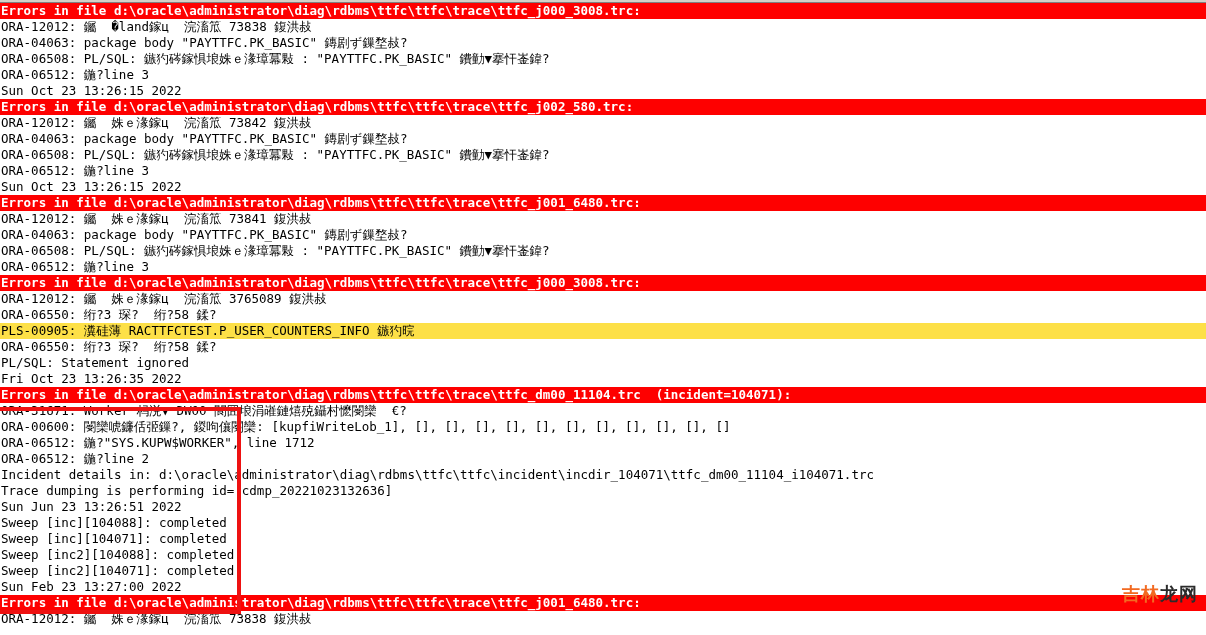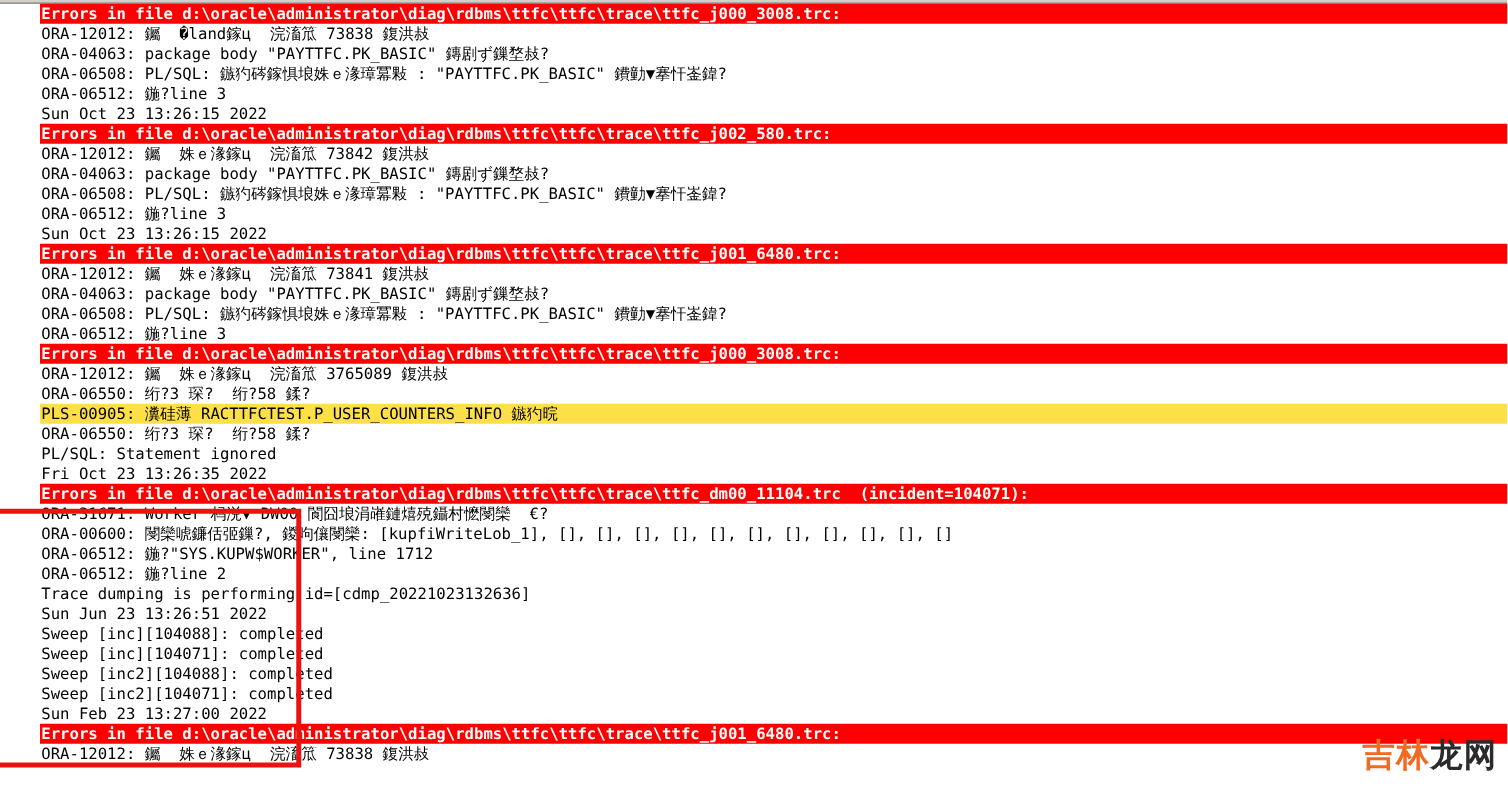--- a/index.html
+++ b/index.html
@@ -45,21 +45,20 @@
     height: 16px;
     line-height: 16px;
     font-size: 12.5px;
     font-family: "DejaVu Sans Mono", "Liberation Mono", monospace;
     white-space: pre;
     color: #000000;
     letter-spacing: 0px;
     padding-left: 1px;
     box-sizing: border-box;
     overflow: hidden;
-    margin-left: 32px;
   }
 
   .line.error-head {
     background: #fe0000;
     color: #ffffff;
     font-weight: bold;
   }
 
   .line.selected {
     background: #fde047;
@@ -72,23 +71,23 @@
     border: 4px solid #ee1111;
     box-sizing: border-box;
     pointer-events: none;
     background: transparent;
   }
 
   
   .watermark {
     position: absolute;
     right: 8px;
-    bottom: 17px;
+    bottom: 32px;
     font-family: "DejaVu Sans", "Liberation Sans", sans-serif;
-    font-size: 26px;
+    font-size: 18px;
     font-weight: bold;
     letter-spacing: 1px;
     white-space: nowrap;
     line-height: 1;
   }
   .watermark .wm-a { color: #f26a21; }
   .watermark .wm-b { color: #2b2b2b; }
 </style>
 </head>
 <body>
@@ -120,20 +119,21 @@
       <div class="line">ORA-06550: 绗?3 琛?  绗?58 鍒?</div>
       <div class="line selected">PLS-00905: 瀵硅薄 RACTTFCTEST.P_USER_COUNTERS_INFO 鏃犳晥</div>
       <div class="line">ORA-06550: 绗?3 琛?  绗?58 鍒?</div>
       <div class="line">PL/SQL: Statement ignored</div>
       <div class="line">Fri Oct 23 13:26:35 2022</div>
       <div class="line error-head">Errors in file d:\oracle\administrator\diag\rdbms\ttfc\ttfc\trace\ttfc_dm00_11104.trc  (incident=104071):</div>
       <div class="line">ORA-31671: Worker 杩涚▼ DW00 閬囧埌涓嶉鏈熺殑鑷村懡閿欒  €?</div>
       <div class="line">ORA-00600: 閿欒唬鐮佸弬鏁?, 鍐呴儴閿欒: [kupfiWriteLob_1], [], [], [], [], [], [], [], [], [], [], []</div>
       <div class="line">ORA-06512: 鍦?"SYS.KUPW$WORKER", line 1712</div>
       <div class="line">ORA-06512: 鍦?line 2</div>
+      <div class="line">Incident details in: d:\oracle\administrator\diag\rdbms\ttfc\ttfc\incident\incdir_104071\ttfc_dm00_11104_i104071.trc</div>
       <div class="line">Trace dumping is performing id=[cdmp_20221023132636]</div>
       <div class="line">Sun Jun 23 13:26:51 2022</div>
       <div class="line">Sweep [inc][104088]: completed</div>
       <div class="line">Sweep [inc][104071]: completed</div>
       <div class="line">Sweep [inc2][104088]: completed</div>
       <div class="line">Sweep [inc2][104071]: completed</div>
       <div class="line">Sun Feb 23 13:27:00 2022</div>
       <div class="line error-head">Errors in file d:\oracle\administrator\diag\rdbms\ttfc\ttfc\trace\ttfc_j001_6480.trc:</div>
       <div class="line">ORA-12012: 钃  姝ｅ湪鎵ц  浣滀笟 73838 鍑洪敊</div>
     </div>

